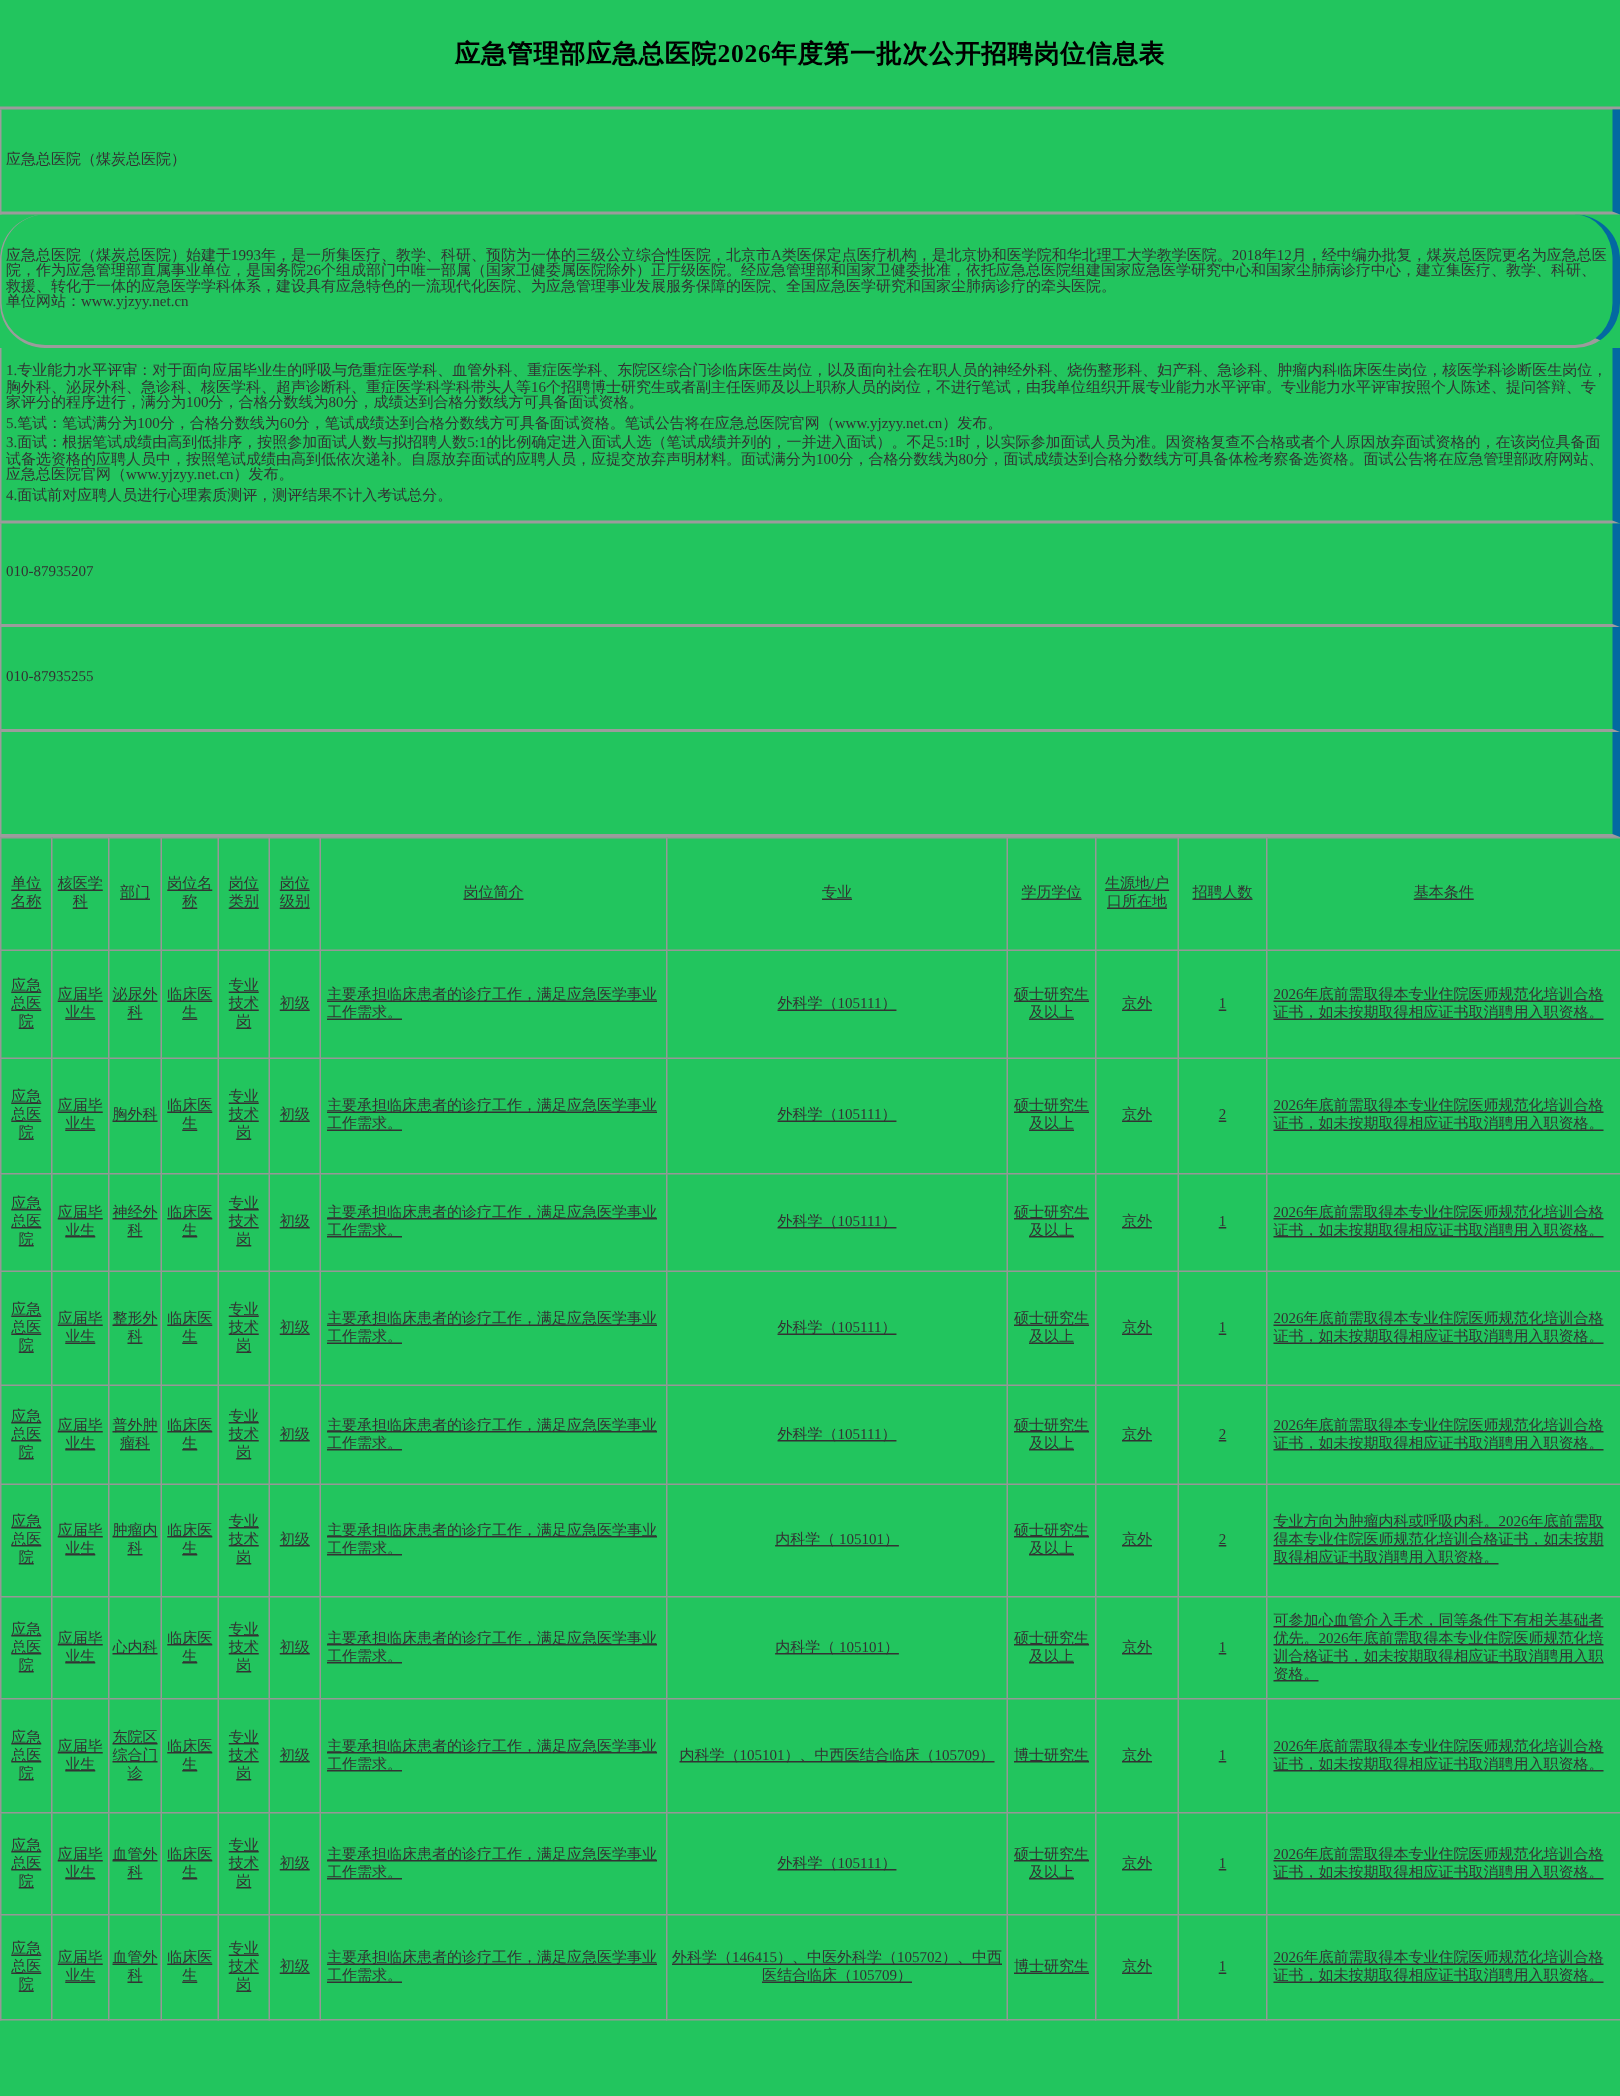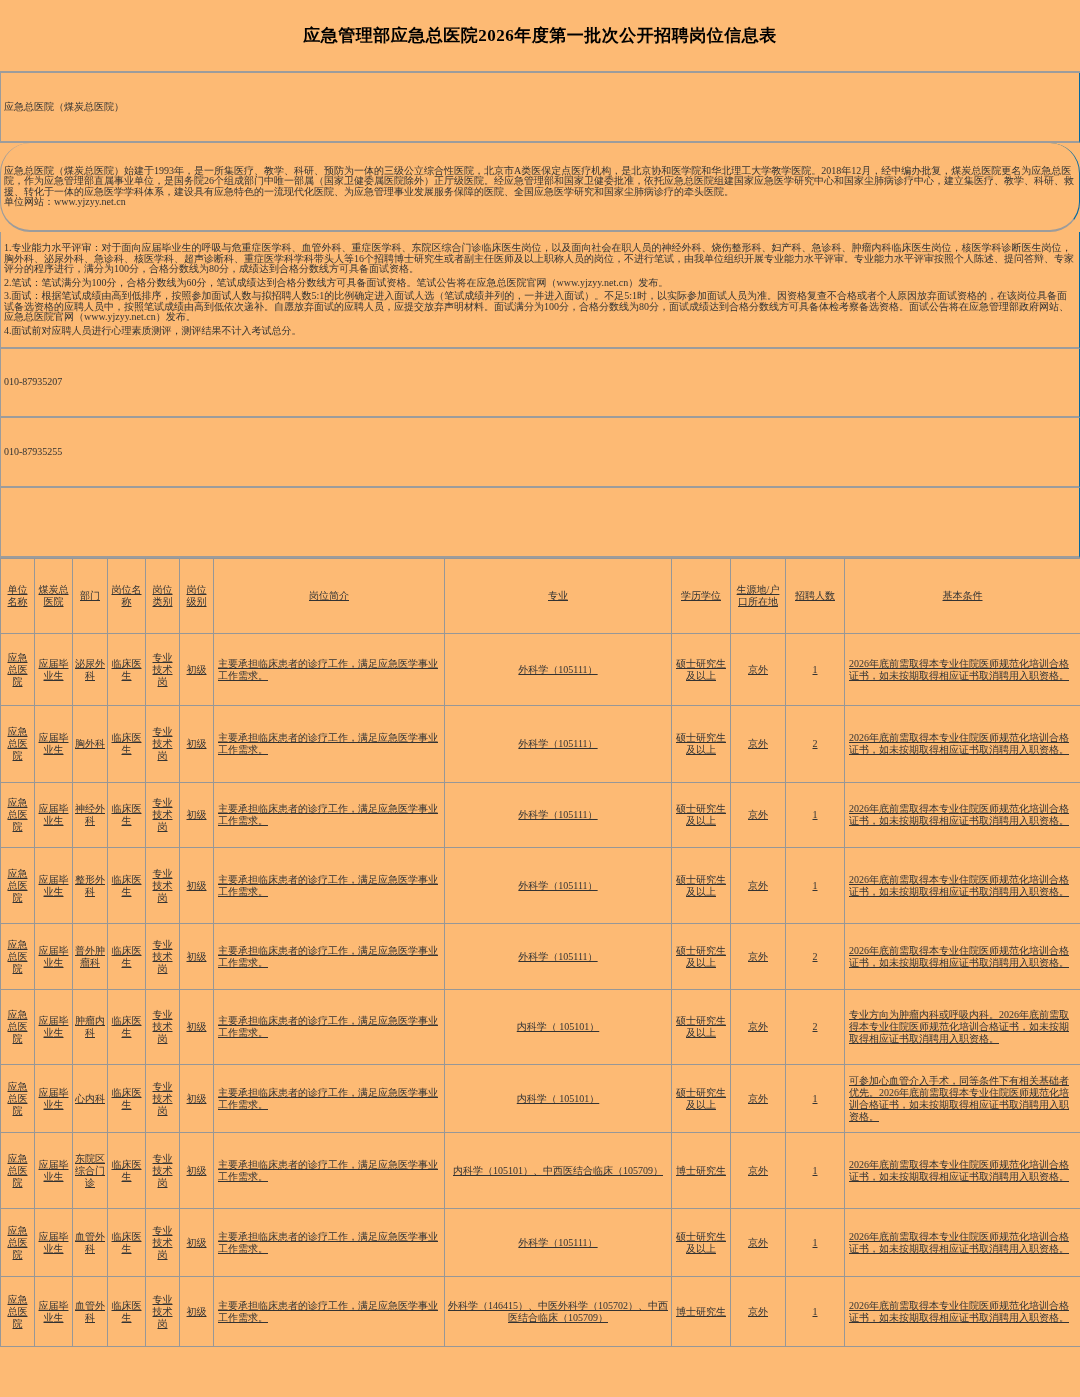--- a/index.html
+++ b/index.html
@@ -3,34 +3,34 @@
 <meta charset="utf-8">
 <style>
   * { box-sizing: border-box; margin: 0; padding: 0; }
   html, body { background: #ffffff; }
   body {
     width: 1080px; height: 1397px;
     font-family: "Liberation Serif", "DejaVu Serif", serif;
     color: #333333;
     overflow: hidden;
   }
-  .sheet { width: 1080px; height: 1397px; position: relative; background: #fdba74; }
+  .sheet { width: 1080px; height: 1397px; position: relative; background: #22c55e; }
 
   .title-bar {
     height: 71px;
     display: flex; align-items: center; justify-content: center;
     font-size: 17px; font-weight: bold; color: #000;
     letter-spacing: 0.5px;
   }
 
   .info-block { border-top: 2px solid #9c9c9c; }
   .info-row {
     border-bottom: 2px solid #9c9c9c;
     border-left: 1px solid #9c9c9c;
-    border-right: 1px solid #0369a1;
+    border-right: 5px solid #0369a1;
     display: flex; align-items: center;
     padding: 0 3px;
     font-size: 10px; line-height: 10.5px;
   }
   .row-a { height: 70px; }
   .row-b { height: 89px; border-radius: 30px; }
   .row-c { height: 51px; }
   .row-d { height: 117px; }
   .row-e { height: 69px; }
   .row-f { height: 70px; }
@@ -83,21 +83,21 @@
       <div class="txt">
         <div>应急总医院（煤炭总医院）始建于1993年，是一所集医疗、教学、科研、预防为一体的三级公立综合性医院，北京市A类医保定点医疗机构，是北京协和医学院和华北理工大学教学医院。2018年12月，经中编办批复，煤炭总医院更名为应急总医院，作为应急管理部直属事业单位，是国务院26个组成部门中唯一部属（国家卫健委属医院除外）正厅级医院。经应急管理部和国家卫健委批准，依托应急总医院组建国家应急医学研究中心和国家尘肺病诊疗中心，建立集医疗、教学、科研、救援、转化于一体的应急医学学科体系，建设具有应急特色的一流现代化医院、为应急管理事业发展服务保障的医院、全国应急医学研究和国家尘肺病诊疗的牵头医院。</div>
         <div>单位网站：www.yjzyy.net.cn</div>
       </div>
     </div>
 
 
     <div class="info-row row-d">
       <div class="txt">
         <div class="item">1.专业能力水平评审：对于面向应届毕业生的呼吸与危重症医学科、血管外科、重症医学科、东院区综合门诊临床医生岗位，以及面向社会在职人员的神经外科、烧伤整形科、妇产科、急诊科、肿瘤内科临床医生岗位，核医学科诊断医生岗位，胸外科、泌尿外科、急诊科、核医学科、超声诊断科、重症医学科学科带头人等16个招聘博士研究生或者副主任医师及以上职称人员的岗位，不进行笔试，由我单位组织开展专业能力水平评审。专业能力水平评审按照个人陈述、提问答辩、专家评分的程序进行，满分为100分，合格分数线为80分，成绩达到合格分数线方可具备面试资格。</div>
-        <div class="item">2.笔试：笔试满分为100分，合格分数线为60分，笔试成绩达到合格分数线方可具备面试资格。笔试公告将在应急总医院官网（www.yjzyy.net.cn）发布。</div>
+        <div class="item">5.笔试：笔试满分为100分，合格分数线为60分，笔试成绩达到合格分数线方可具备面试资格。笔试公告将在应急总医院官网（www.yjzyy.net.cn）发布。</div>
         <div class="item">3.面试：根据笔试成绩由高到低排序，按照参加面试人数与拟招聘人数5:1的比例确定进入面试人选（笔试成绩并列的，一并进入面试）。不足5:1时，以实际参加面试人员为准。因资格复查不合格或者个人原因放弃面试资格的，在该岗位具备面试备选资格的应聘人员中，按照笔试成绩由高到低依次递补。自愿放弃面试的应聘人员，应提交放弃声明材料。面试满分为100分，合格分数线为80分，面试成绩达到合格分数线方可具备体检考察备选资格。面试公告将在应急管理部政府网站、应急总医院官网（www.yjzyy.net.cn）发布。</div>
         <div class="item">4.面试前对应聘人员进行心理素质测评，测评结果不计入考试总分。</div>
       </div>
     </div>
 
     <div class="info-row row-e">
       <div class="txt">010-87935207</div>
     </div>
 
     <div class="info-row row-f">
@@ -118,21 +118,21 @@
       <col style="width:231px">
         <col style="width:227px">
         <col style="width:59px">
       <col style="width:55px">
         <col style="width:59px">
         <col style="width:236px">
     </colgroup>
     <thead>
       <tr>
         <th>单位名称</th>
-        <th>煤炭总医院</th>
+        <th>核医学科</th>
         <th>部门</th>
         <th>岗位名称</th>
         <th>岗位类别</th>
         <th>岗位级别</th>
         <th>岗位简介</th>
         <th>专业</th>
         <th>学历学位</th>
         <th>生源地/户口所在地</th>
         <th>招聘人数</th>
         <th>基本条件</th>

